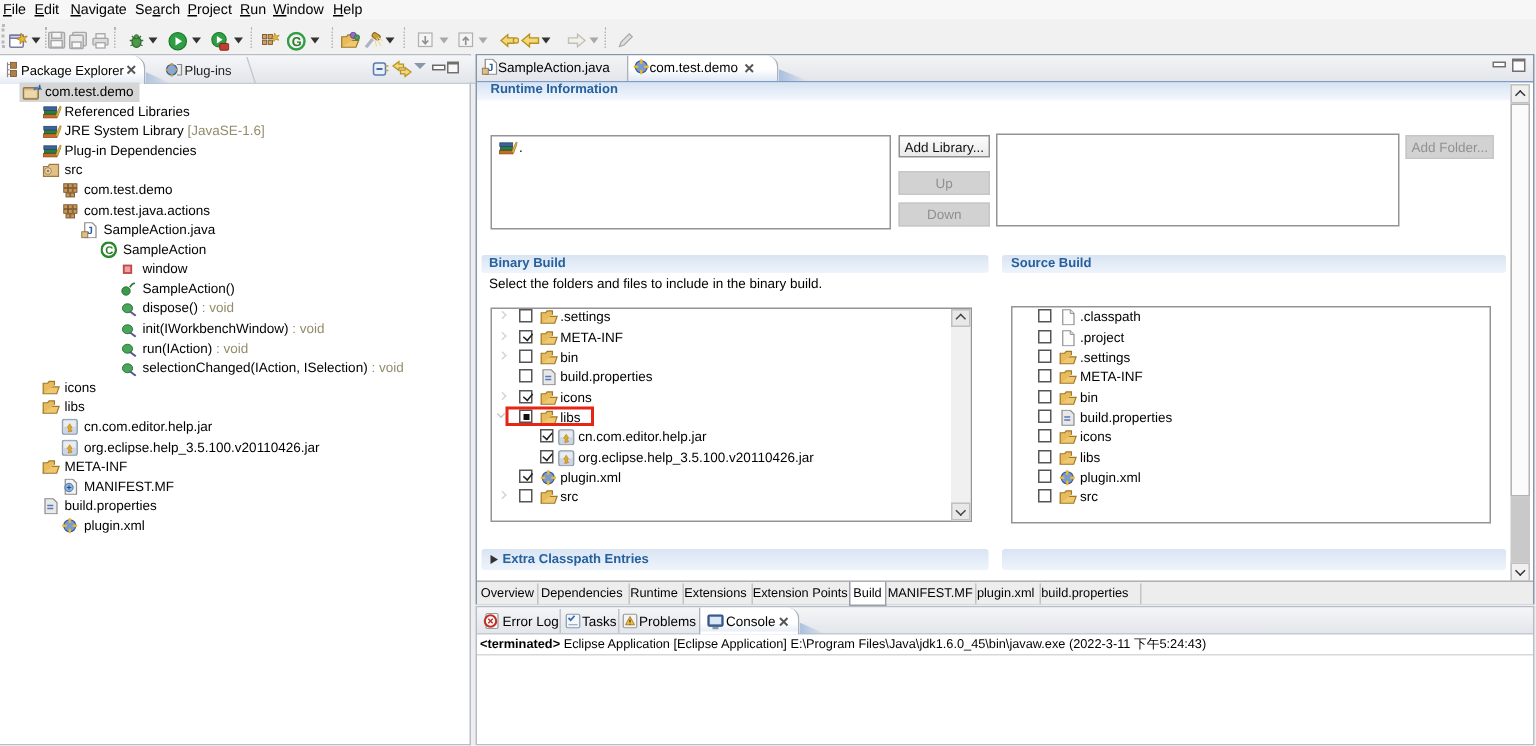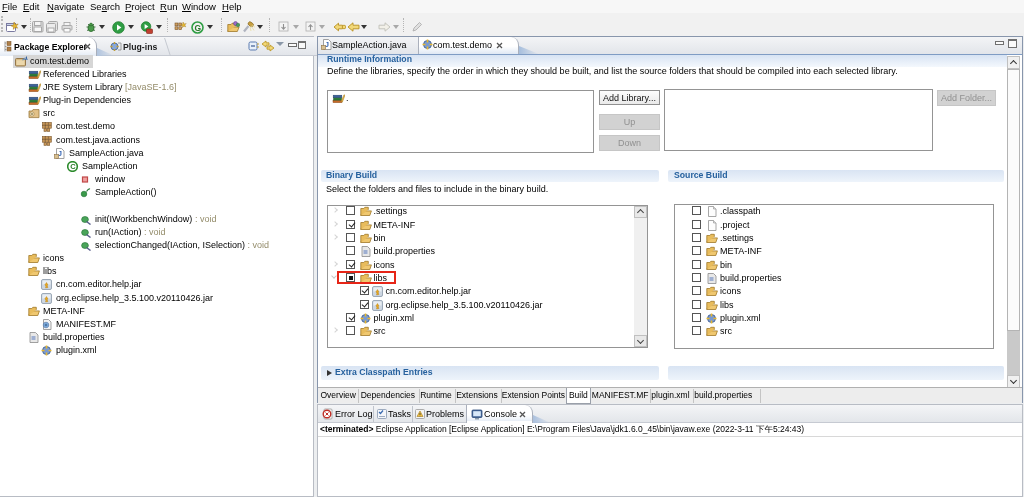--- a/index.html
+++ b/index.html
@@ -126,21 +126,21 @@
         <path d="M12 6 l-5-4.2 v2.4 h-6 v3.6 h6 v2.4z" fill="#f2f0e8" stroke="#c0c0b8" stroke-width="0.9"></path>
       </svg></div>
 <div class="dd dis" style="left:393px;top:12px;"></div>
 <div class="sep" style="left:403px;top:5px;"></div>
 <div class="abs" style="left:411px;top:8px;"><svg width="12" height="12">
         <path d="M2 10 l1-3 5.5-5.5 2 2 -5.5 5.5z" fill="#e0e0e0" stroke="#a8a8a8" stroke-width="0.8"></path>
       </svg></div>
 </div>
 
 <div class="abs" style="left:0;top:36px;width:314px;height:461px;background:#fff;border:1px solid #b8bcc4;border-left:0;">
-  <div class="abs" style="left:0;top:0;width:362px;height:19px;background:linear-gradient(#f5f6f8,#e2e5ea);border-bottom:1px solid #c6cad2;font-weight:bold;">
+  <div class="abs" style="left:0;top:0;width:362px;height:19px;background:linear-gradient(#f5f6f8,#e2e5ea);border-bottom:1px solid #c6cad2;">
     <div class="vtab" style="left:0;width:97px;background:linear-gradient(#fff 55%,#e4ebf5);border-right:1px solid #a8aeba;border-top-right-radius:9px;"></div>
     <div class="abs" style="left:97px;top:11px;width:18px;height:8px;background:linear-gradient(to right,#b0c4de,rgba(236,240,246,0));clip-path:polygon(0 100%,100% 100%,0 0);"></div>
     <span class="abs" style="left:4px;top:4px;"><svg width="11" height="11">
           <g fill="#b08048" stroke="#6e4a20" stroke-width="0.5">
             <rect x="3" y="0.5" width="4" height="4"></rect>
             <rect x="3" y="6" width="4" height="4"></rect>
           </g>
           <path d="M1 0.5 v10 M1 2 h1.5 M1 5.5 h1.5 M1 8.5 h1.5" stroke="#888" stroke-width="0.8" fill="none"></path>
         </svg></span>
     <span class="abs" style="left:14px;top:4.5px;font-size:8.7px;">Package Explorer</span>
@@ -263,20 +263,27 @@
         </svg></span>
       <span class="abs" style="left:95px;top:0;">window</span>
     </div>
 <div class="treerow" style="left:0;top:149.2px;width:311px;">
       <span class="abs" style="left:80px;top:1px;"><svg width="12" height="11">
           <circle cx="4" cy="7" r="2.8" fill="#3a9a4a" stroke="#1f7030" stroke-width="0.6"></circle>
           <path d="M6.5 4.5 q2-3 3.5-2.5" stroke="#2a7a3a" stroke-width="1.2" fill="none"></path>
         </svg></span>
       <span class="abs" style="left:95px;top:0;">SampleAction()</span>
     </div>
+<div class="treerow" style="left:0;top:162.4px;width:311px;">
+      <span class="abs" style="left:80px;top:1px;"><svg width="12" height="11">
+          <ellipse cx="5" cy="5.5" rx="3.4" ry="3" fill="#4aa45a" stroke="#1f7030" stroke-width="0.6"></ellipse>
+          <path d="M6.5 7.5 l4 3" stroke="#555a88" stroke-width="1.4"></path>
+        </svg></span>
+      <span class="abs" style="left:95px;top:0;">dispose()<span style="color:#948c6a;"> : void</span></span>
+    </div>
 <div class="treerow" style="left:0;top:175.5px;width:311px;">
       <span class="abs" style="left:80px;top:1px;"><svg width="12" height="11">
           <ellipse cx="5" cy="5.5" rx="3.4" ry="3" fill="#4aa45a" stroke="#1f7030" stroke-width="0.6"></ellipse>
           <path d="M6.5 7.5 l4 3" stroke="#555a88" stroke-width="1.4"></path>
         </svg></span>
       <span class="abs" style="left:95px;top:0;">init(IWorkbenchWindow)<span style="color:#948c6a;"> : void</span></span>
     </div>
 <div class="treerow" style="left:0;top:188.7px;width:311px;">
       <span class="abs" style="left:80px;top:1px;"><svg width="12" height="11">
           <ellipse cx="5" cy="5.5" rx="3.4" ry="3" fill="#4aa45a" stroke="#1f7030" stroke-width="0.6"></ellipse>
@@ -370,21 +377,20 @@
     <span class="abs" style="left:178px;top:4px;"><svg width="7" height="7">
           <path d="M1 1 L6 6 M6 1 L1 6" stroke="#555" stroke-width="1.3"></path>
         </svg></span>
     <span class="abs" style="left:677px;top:4px;width:9px;height:4px;border:1px solid #707070;background:#fbfbfb;"></span>
     <span class="abs" style="left:690px;top:2px;width:9px;height:9px;border:1px solid #707070;background:#fbfbfb;border-top-width:2.5px;"></span>
   </div>
   <div class="abs" id="form" style="left:0;top:17px;width:704px;height:348px;background:#fff;border-top:1px solid #7f9cc4;">
 
     <div class="abs band" style="left:0;top:0;width:689px;height:12px;background:linear-gradient(#d7e3f3,#f4f8fd);"></div>
     <div class="abs sect" style="left:9px;top:0px;">Runtime Information</div>
-    <div class="abs" style="left:9px;top:10.5px;line-height:10px;">Define the libraries, specify the order in which they should be built, and list the source folders that should be compiled into each selected library.</div>
 
     <div class="listbox" style="left:9px;top:35px;width:267px;height:63px;"></div>
     <span class="abs" style="left:14px;top:38px;"><svg width="13" height="11">
           <rect x="1" y="7.2" width="9" height="2.4" fill="#c96a2a" stroke="#8a4a14" stroke-width="0.5"></rect>
           <rect x="1.6" y="4.7" width="8" height="2.4" fill="#2e7d3a" stroke="#1e5526" stroke-width="0.5"></rect>
           <rect x="1.2" y="2.2" width="8.6" height="2.4" fill="#3c639c" stroke="#27426a" stroke-width="0.5"></rect>
           <path d="M9 8.5 L12 1.8 l1 0.4 -2.6 6.8z" fill="#e8b84a" stroke="#a07820" stroke-width="0.5"></path>
         </svg></span>
     <span class="abs" style="left:28px;top:38px;">.</span>
     <div class="btn" style="left:281px;top:35px;width:61px;height:15px;line-height:14px;">Add Library...</div>

